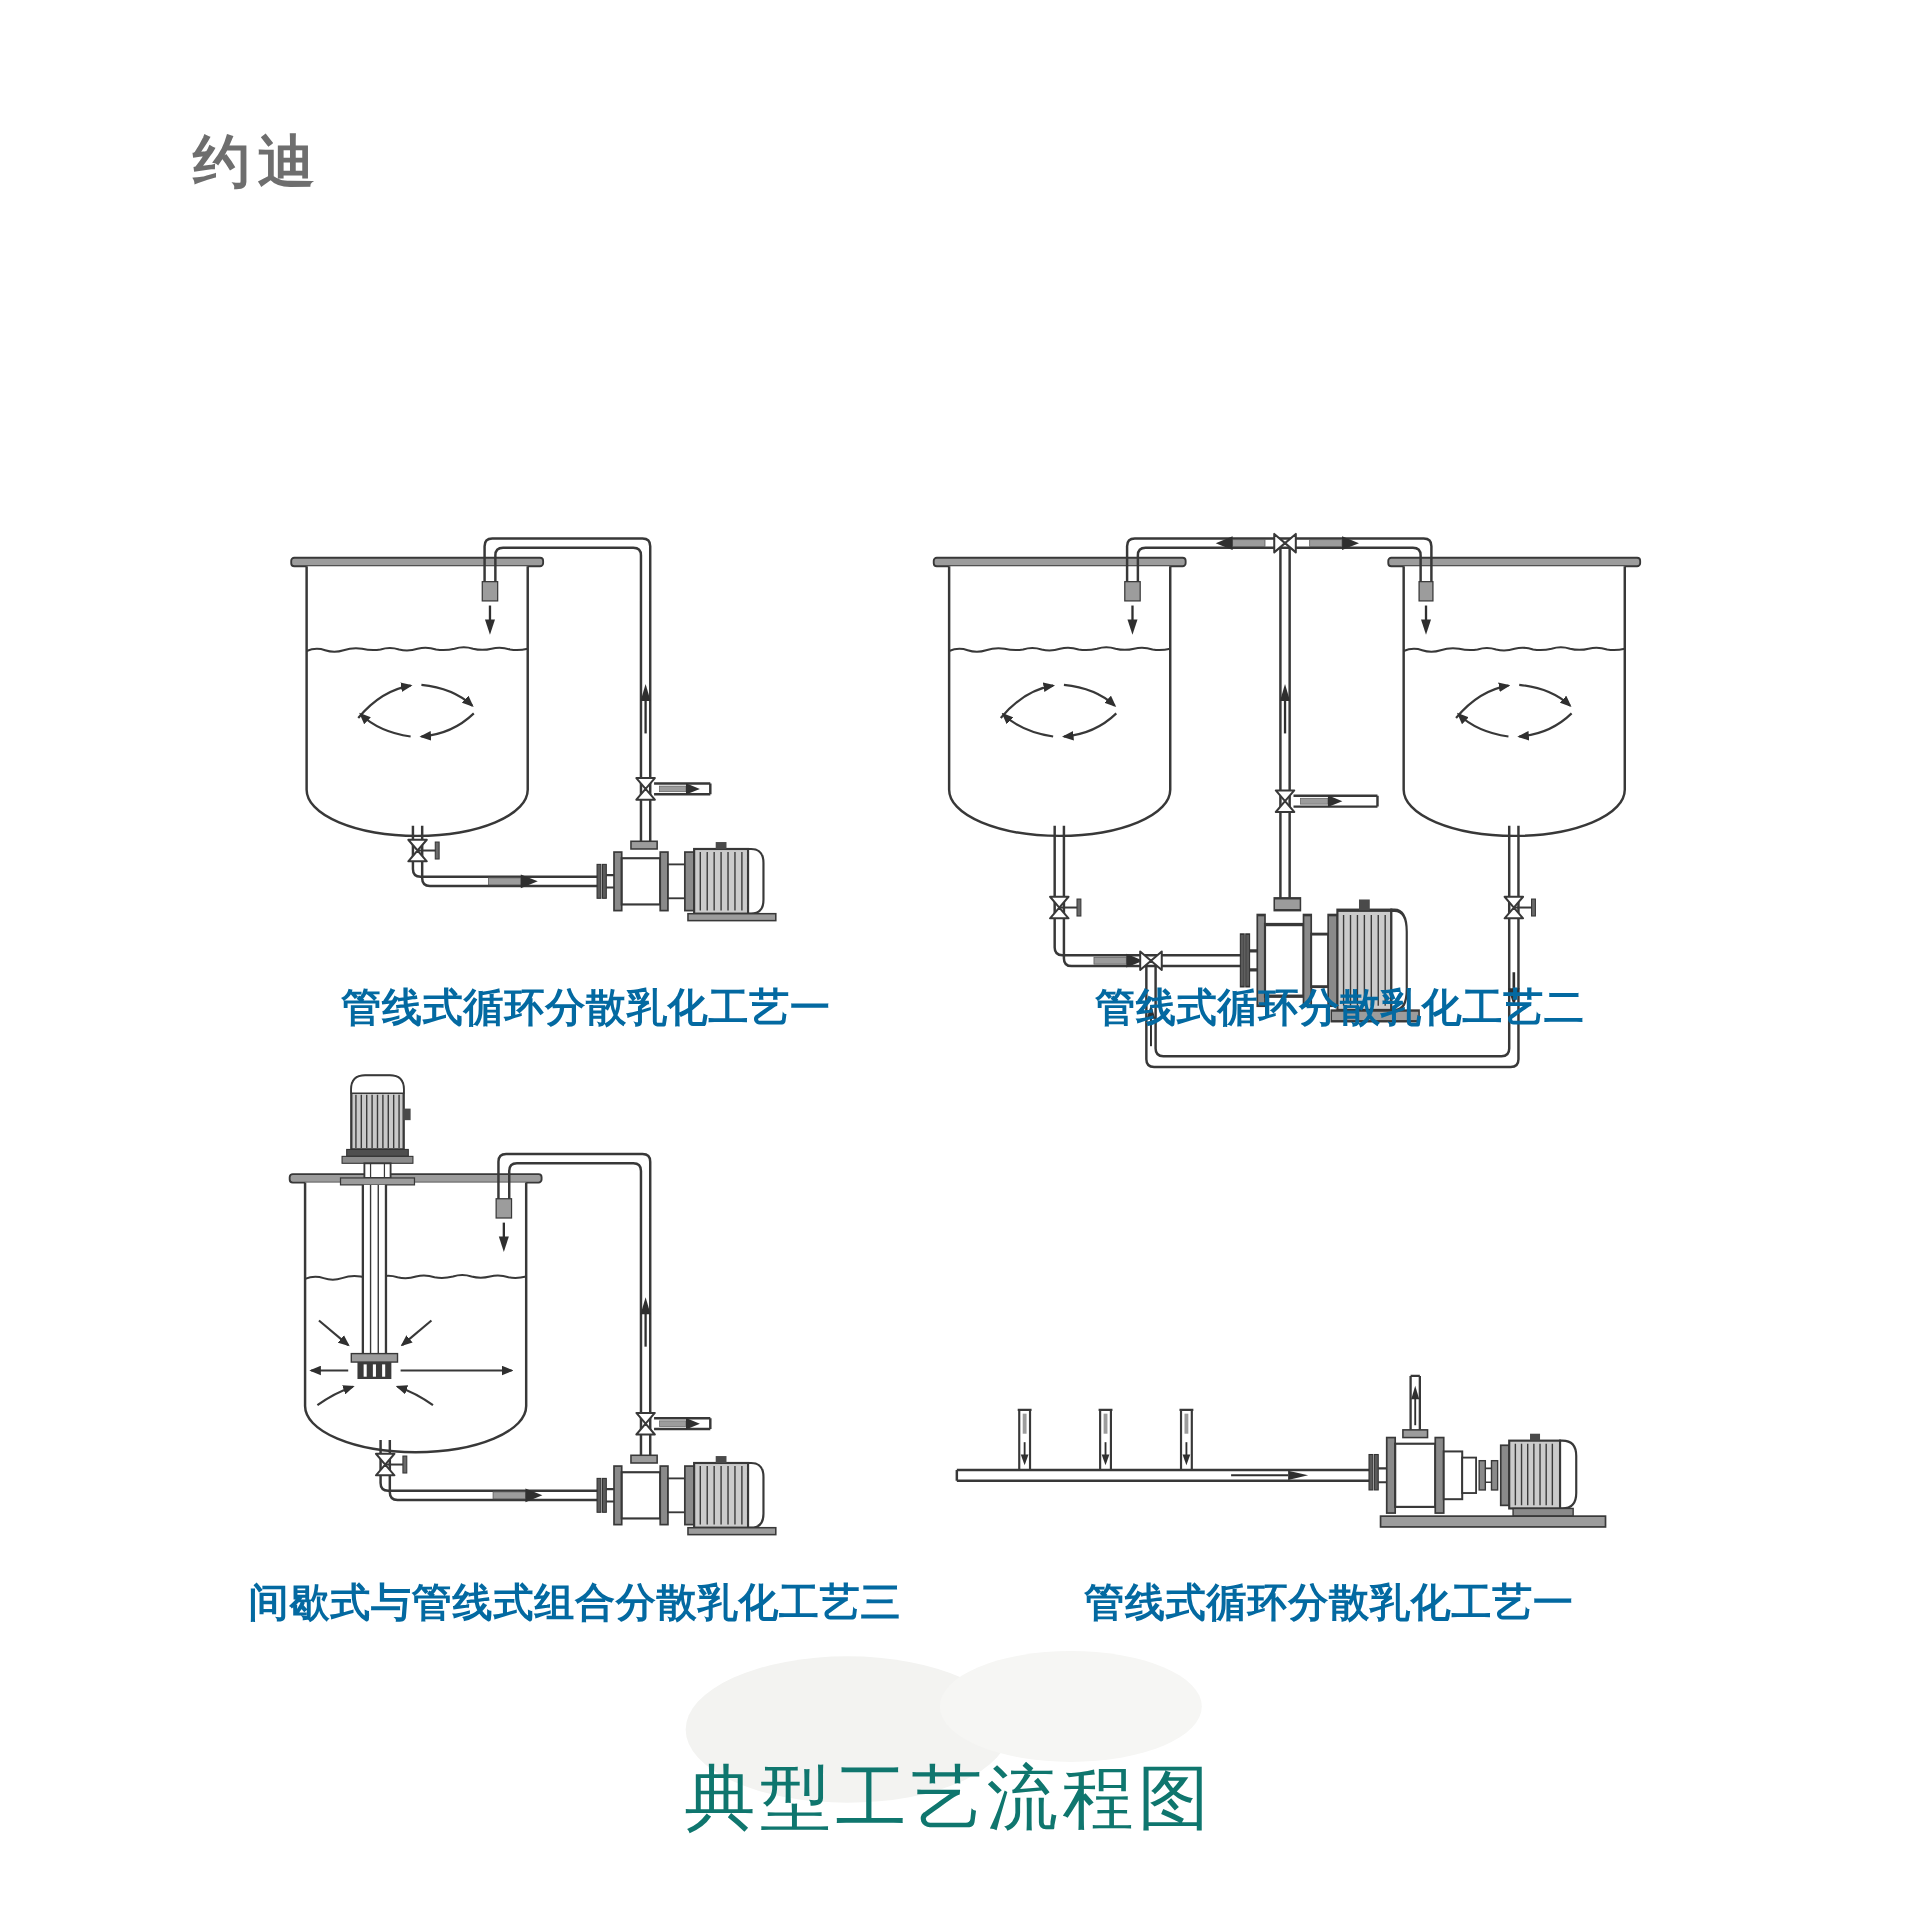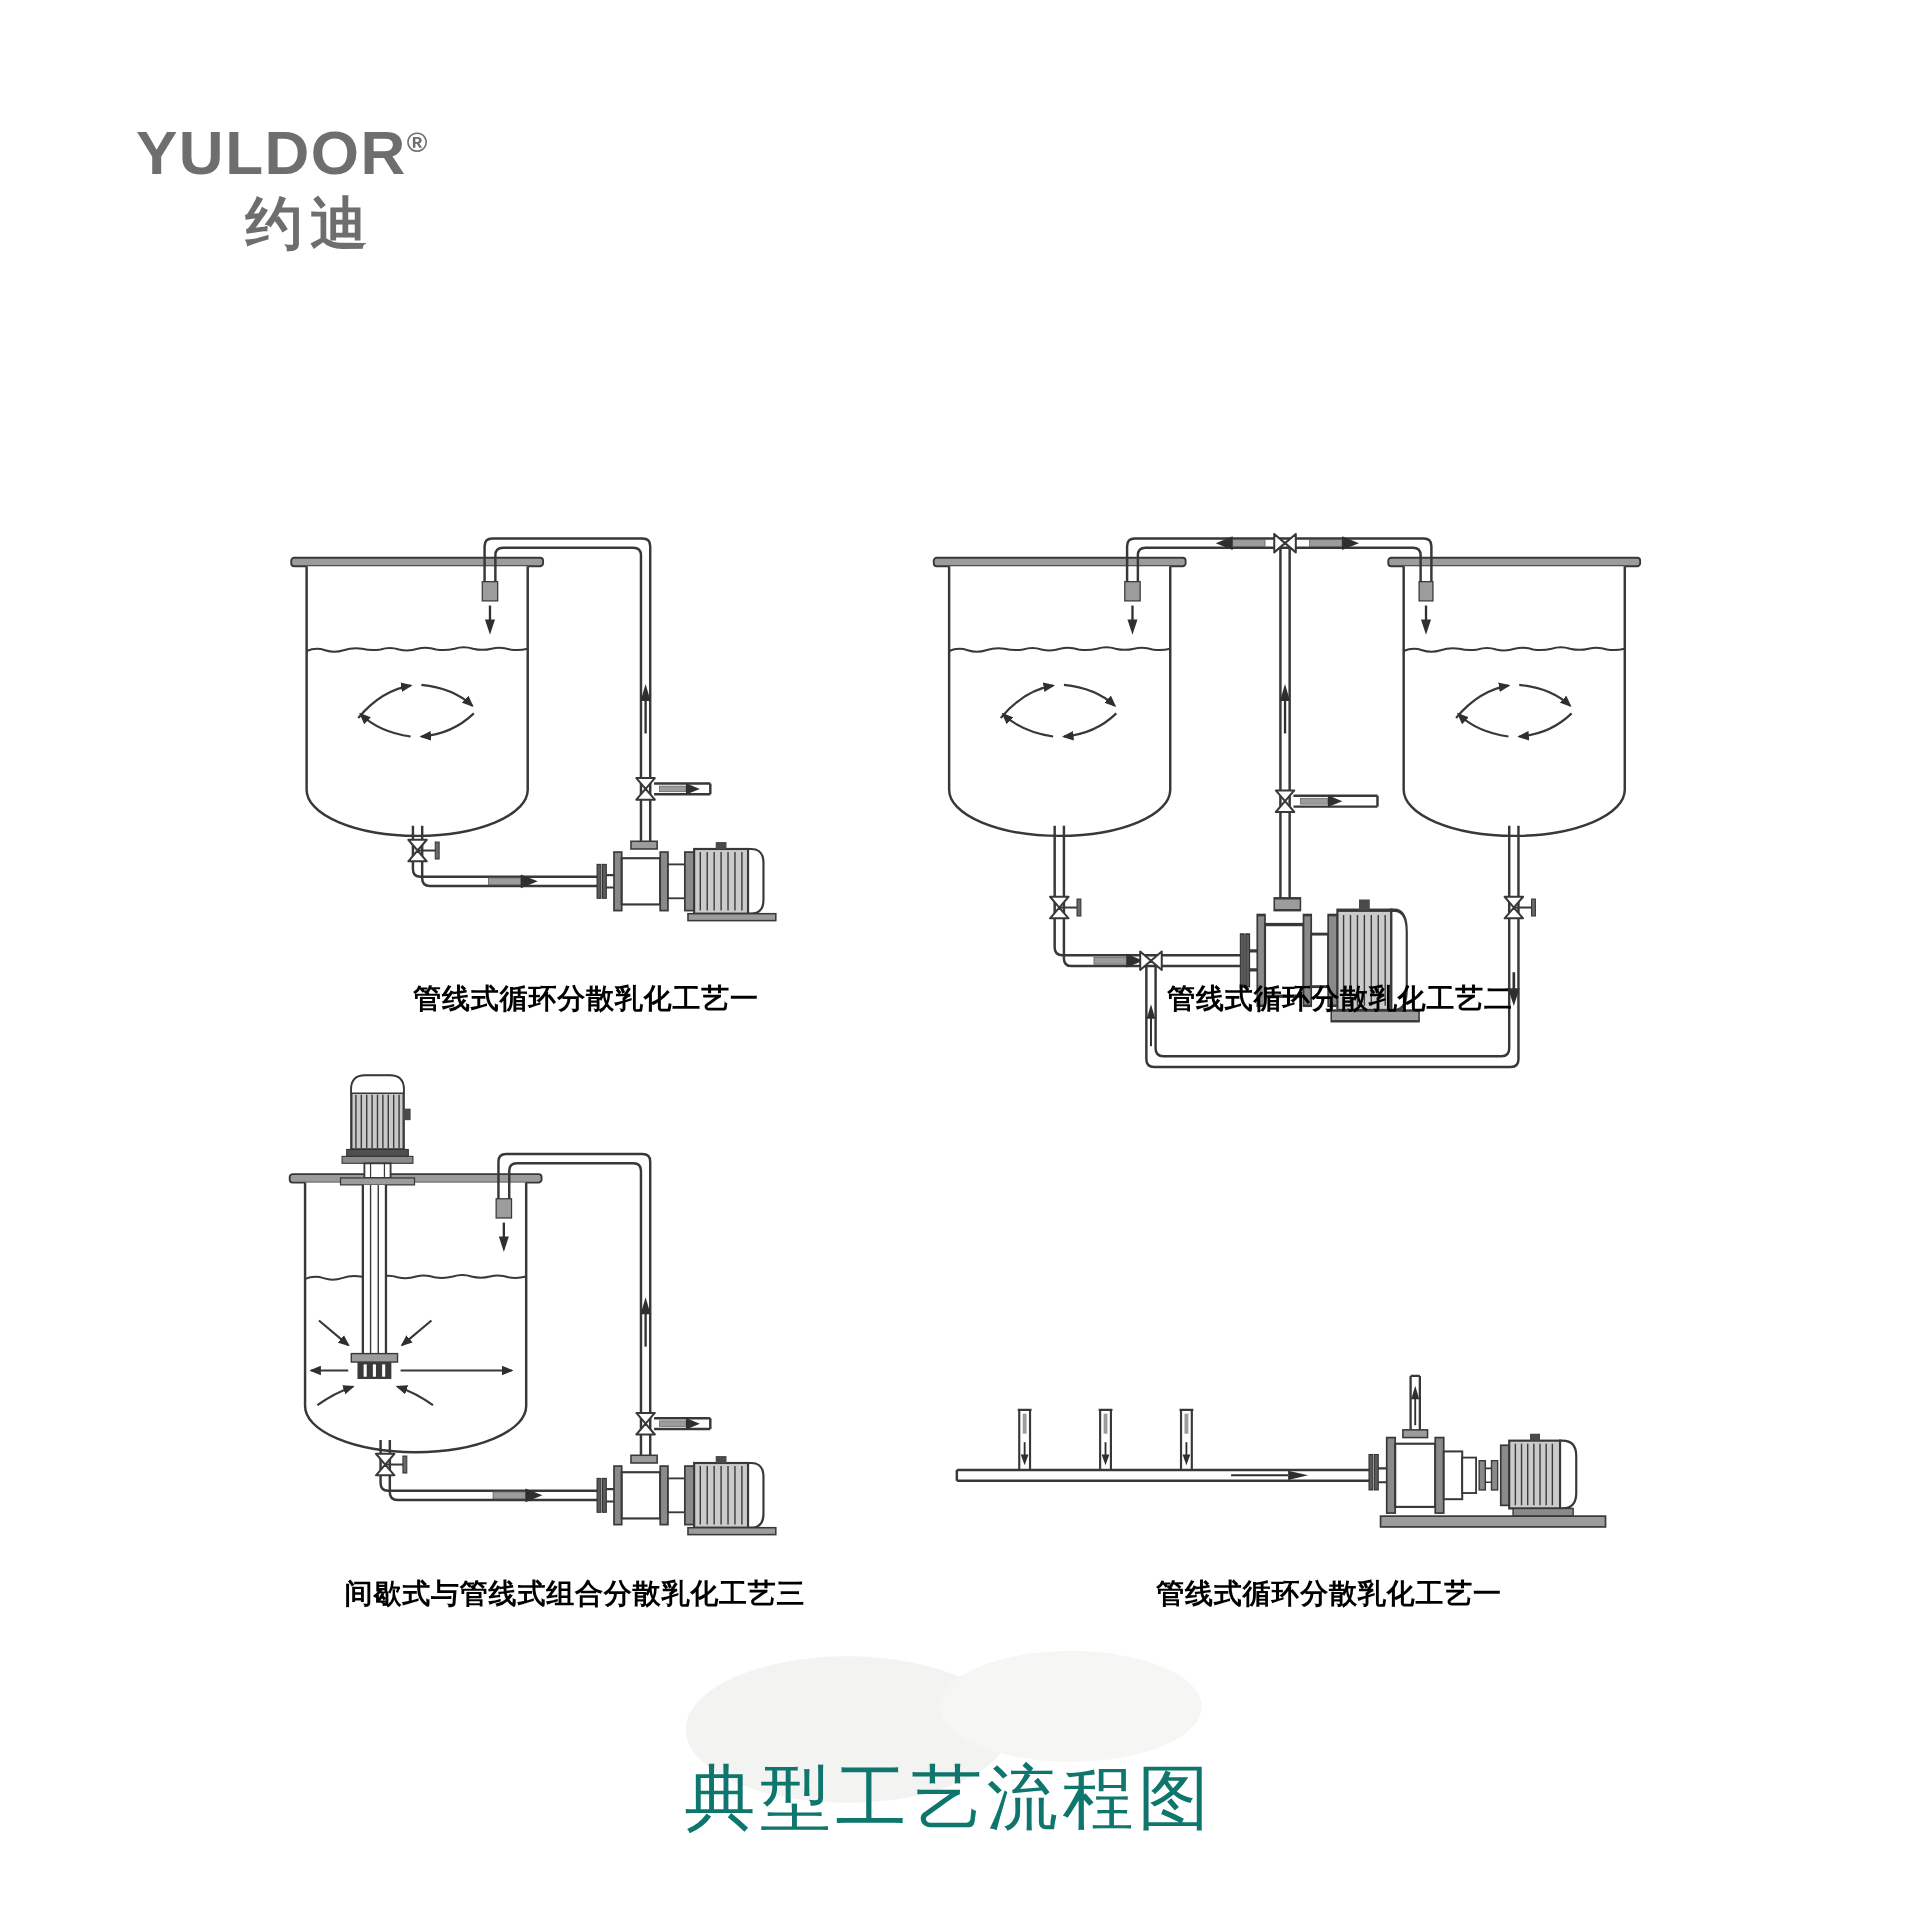--- a/index.html
+++ b/index.html
@@ -4,30 +4,29 @@
 <style>
   html,body{margin:0;padding:0;}
   body{width:1926px;height:1926px;background:#ffffff;position:relative;overflow:hidden;
        font-family:"Liberation Sans","DejaVu Sans",sans-serif;}
   .logo{position:absolute;left:136px;top:122px;color:#6e6e6e;}
   .logo .brand{font-size:62px;font-weight:700;letter-spacing:1.5px;line-height:1;}
   .logo .reg{font-size:28px;font-weight:700;vertical-align:21.6px;}
   .logo .brand-cn{font-size:57px;font-weight:700;letter-spacing:7.7px;margin-top:10.8px;margin-left:57px;line-height:1;text-align:center;}
   .lbl{position:absolute;transform:translateX(-50%);white-space:nowrap;
        font-family:"Liberation Serif","DejaVu Serif",serif;
-       font-weight:700;font-size:28px;color:#000000;letter-spacing:0.8px;}
+       font-weight:700;font-size:40px;color:#0369a1;letter-spacing:0.8px;}
   .sheet-title{position:absolute;transform:translateX(-50%);white-space:nowrap;
        font-size:71px;font-weight:500;color:#0f766e;letter-spacing:4.6px;}
   svg.scene{position:absolute;left:0;top:0;}
 </style>
 </head>
 <body>
 
 <div class="logo">
-  <div><span class="brand">YULDOR</span><span class="reg">®</span></div>
   <div class="brand-cn">约迪</div>
 </div>
 
 <svg class="scene" width="1926" height="1926" viewBox="0 0 2500 2500">
   <defs>
     <marker id="mAh" viewBox="0 0 12 10" refX="10" refY="5" markerWidth="15" markerHeight="13" orient="auto" markerUnits="userSpaceOnUse">
       <path d="M0,0 L12,5 L0,10 Z" fill="#2f2f2f"></path>
     </marker>
 
     <g id="tank">

